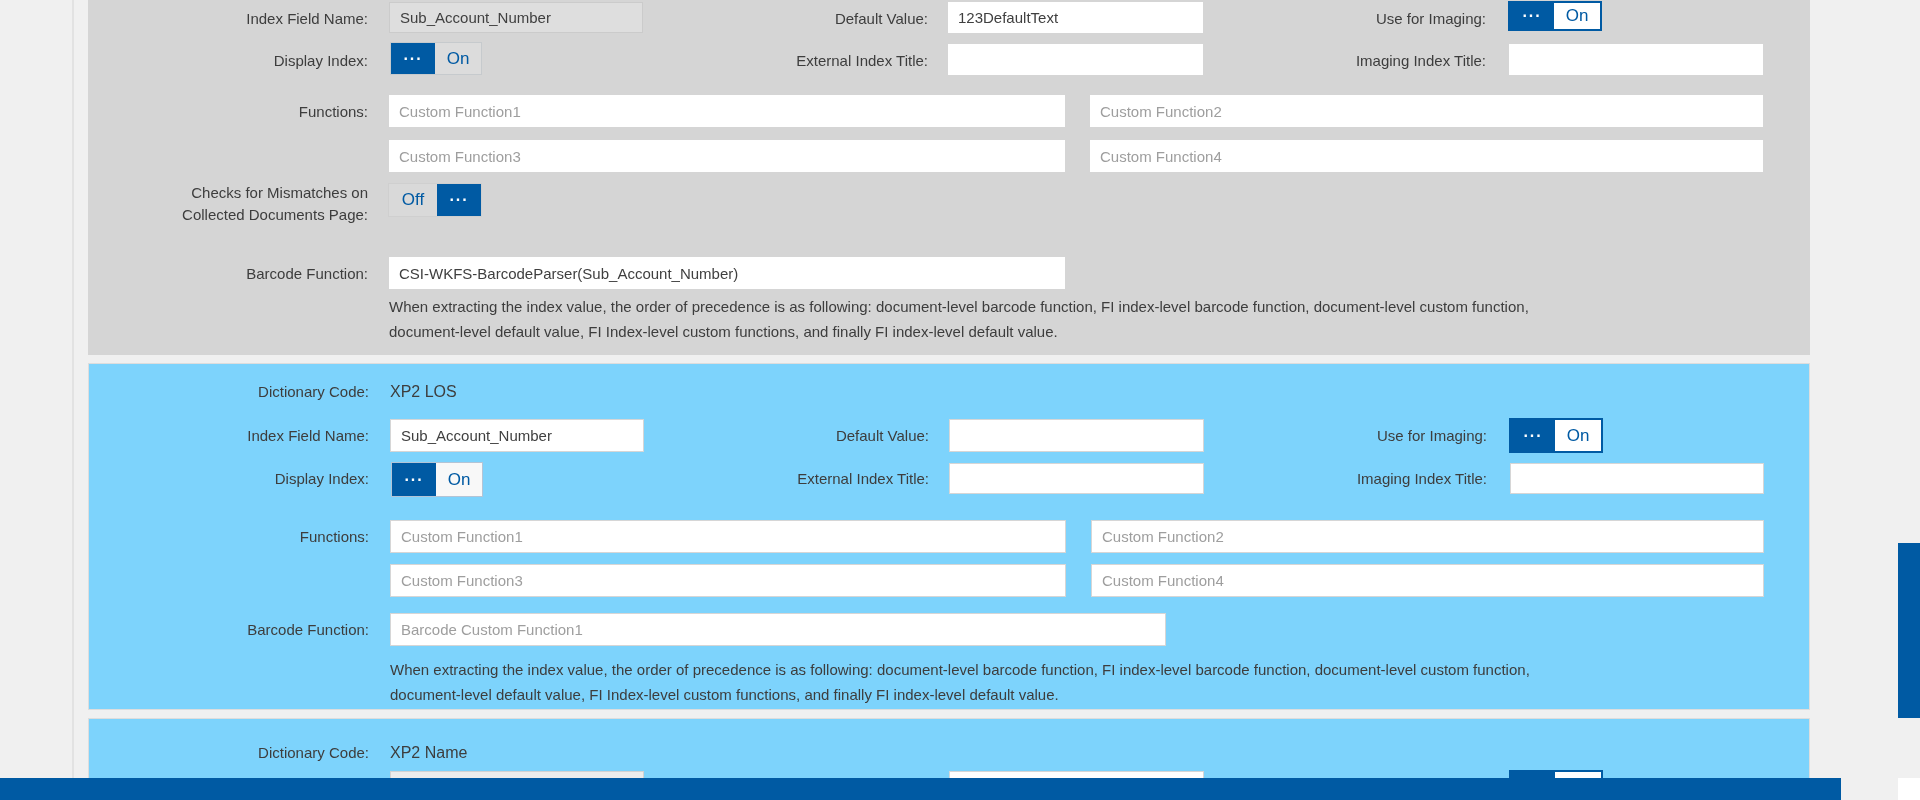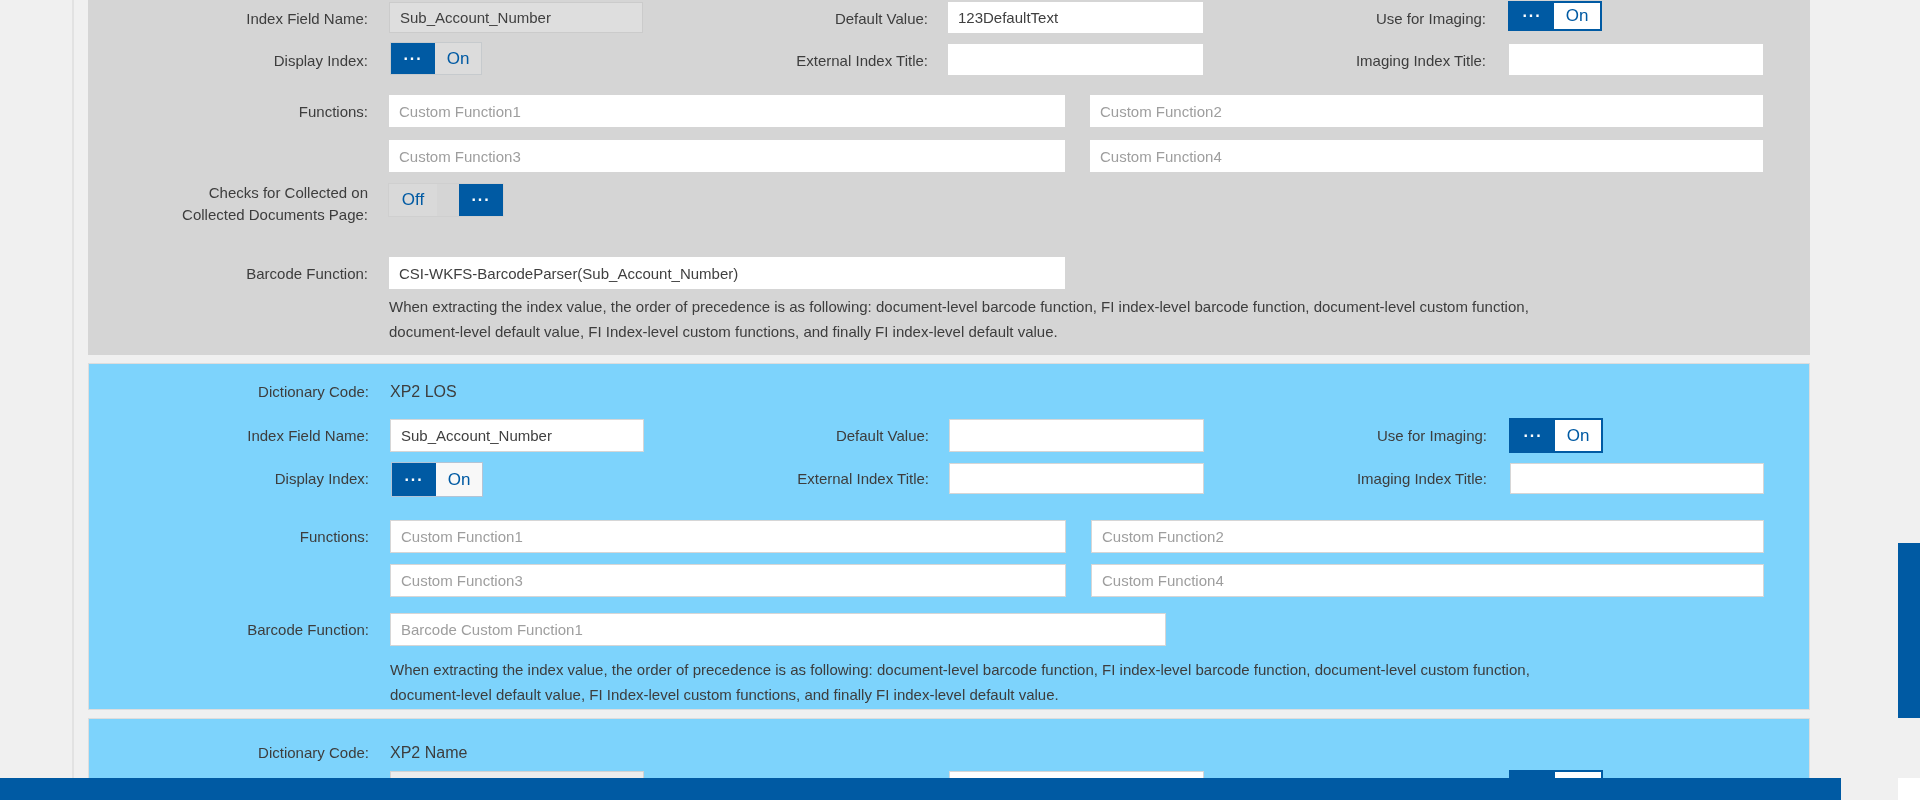--- a/index.html
+++ b/index.html
@@ -71,24 +71,24 @@
     <div class="lbl" style="left:1168px; top:52px; width:230px;">Imaging Index Title:</div>
     <input class="inp" style="left: 1421px; top: 44px; width: 254px; height: 31px;" value="">
 
     <div class="lbl" style="left:0; top:103px; width:280px;">Functions:</div>
     <input class="inp" style="left: 301px; top: 95px; width: 676px; height: 32px;" placeholder="Custom Function1">
     <input class="inp" style="left: 1002px; top: 95px; width: 673px; height: 32px;" placeholder="Custom Function2">
     <input class="inp" style="left: 301px; top: 140px; width: 676px; height: 32px;" placeholder="Custom Function3">
     <input class="inp" style="left: 1002px; top: 140px; width: 673px; height: 32px;" placeholder="Custom Function4">
 
     <div class="lbl" style="left:0; top:182px; width:280px; line-height:22px;">
-      <span>Checks for Collected on</span><br>
+      <span>Checks for Mismatches on</span><br>
       <span>Collected Documents Page:</span>
     </div>
-    <div class="tog tog-off" style="left:300px; top:183px; height:34px;gap:22px;">
+    <div class="tog tog-off" style="left:300px; top:183px; height:34px;">
       <span class="seg seg-off">Off</span>
       <span class="seg seg-blue">···</span>
     </div>
 
     <div class="lbl" style="left:0; top:265px; width:280px;">Barcode Function:</div>
     <input class="inp" style="left: 301px; top: 257px; width: 676px; height: 32px;" value="CSI-WKFS-BarcodeParser(Sub_Account_Number)">
 
     <div class="help" style="left:301px; top:294px;">
       <span>When extracting the index value, the order of precedence is as following: document-level barcode function, FI index-level barcode function, document-level custom function,</span><br>
       <span>document-level default value, FI Index-level custom functions, and finally FI index-level default value.</span>

